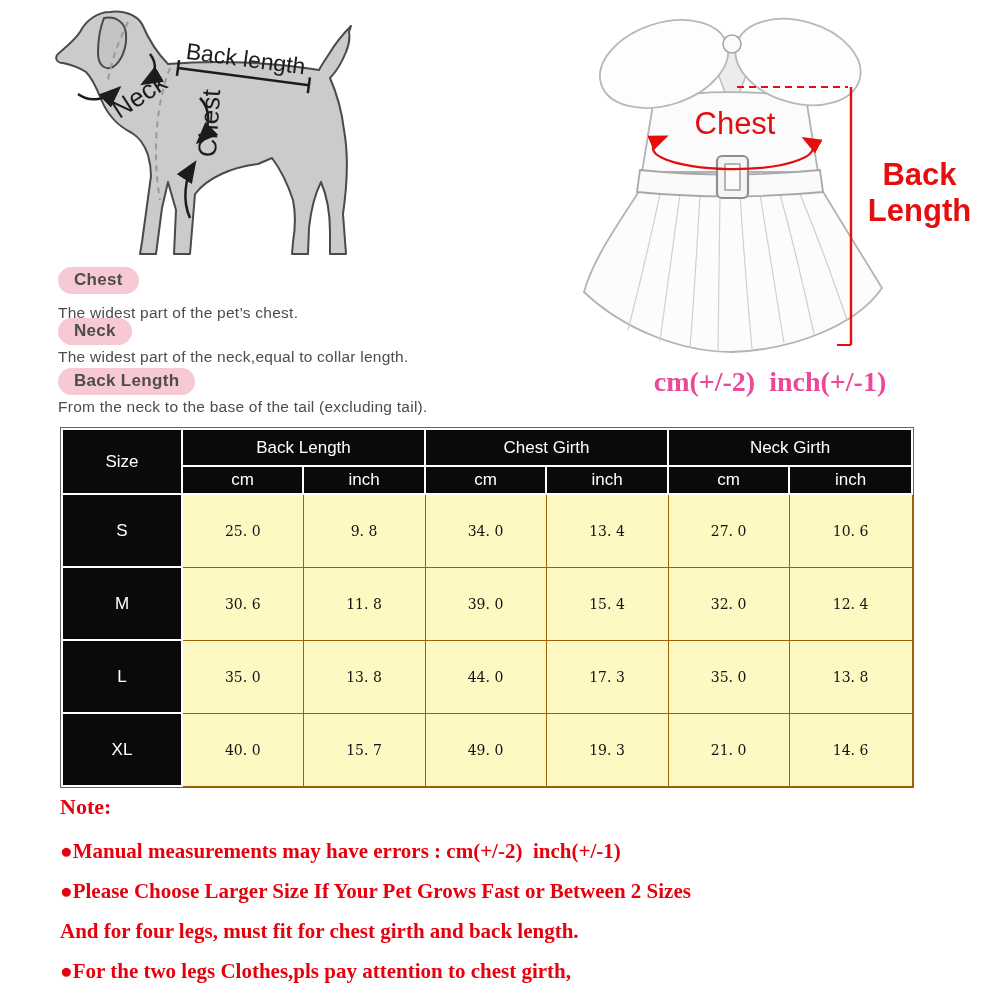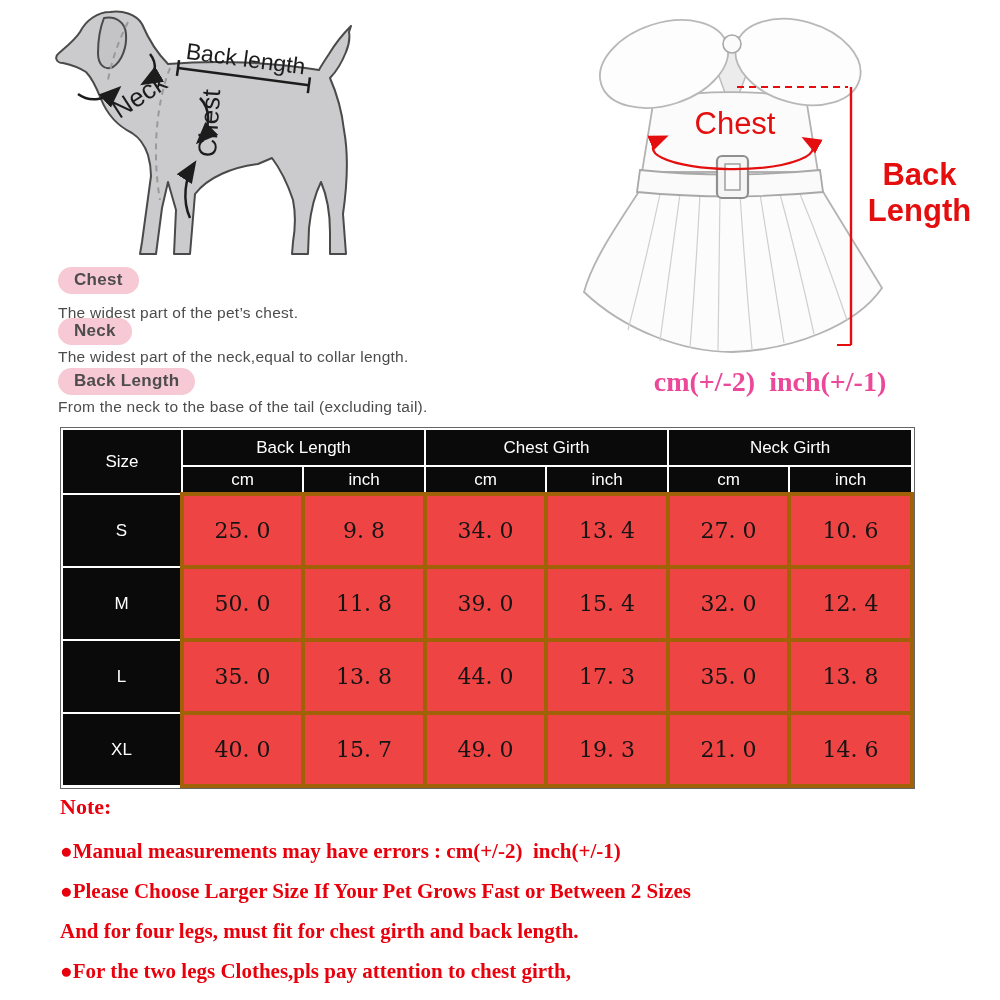--- a/index.html
+++ b/index.html
@@ -18,21 +18,21 @@
         text-align:center;font-family:"Liberation Sans",sans-serif;}
   .tolerance{color:#ec4899;font-weight:bold;font-size:28px;white-space:pre;
         font-family:"Liberation Serif",serif;text-align:center;}
 
   
   .table-wrap{border:1px solid #666;}
   table.size-table{border-collapse:collapse;table-layout:fixed;width:850px;}
   .size-table th,.size-table td{text-align:center;vertical-align:middle;padding:0;overflow:hidden;}
   .size-table .black{background:#0a0a0a;color:#ffffff;font-weight:normal;font-size:17px;
         border:2px solid #ffffff;font-family:"Liberation Sans",sans-serif;}
-  .size-table td.val{border:4px solid #a16207;background:#ef4444;color:#141414;font-size:22px;
+  .size-table td.val{border:1px solid #a16207;background:#fef9c3;color:#141414;font-size:14px;
         font-family:"DejaVu Serif","Liberation Serif",serif;}
   .size-table tr.group-row{height:37px;}
   .size-table tr.unit-row{height:28px;}
   .size-table tbody tr{height:73px;}
 
   
   .notes{font-family:"Liberation Serif",serif;font-weight:bold;color:#e8000d;}
   .note-line{margin:0 0 16px 0;font-size:21px;line-height:24px;white-space:pre;}
   .note-title{font-size:22px;margin-bottom:20px;}
 
@@ -176,21 +176,21 @@
           <th class="black">S</th>
           <td class="val">25. 0</td>
           <td class="val">9. 8</td>
           <td class="val">34. 0</td>
           <td class="val">13. 4</td>
           <td class="val">27. 0</td>
           <td class="val">10. 6</td>
         </tr>
         <tr>
           <th class="black">M</th>
-          <td class="val">50. 0</td>
+          <td class="val">30. 6</td>
           <td class="val">11. 8</td>
           <td class="val">39. 0</td>
           <td class="val">15. 4</td>
           <td class="val">32. 0</td>
           <td class="val">12. 4</td>
         </tr>
         <tr>
           <th class="black">L</th>
           <td class="val">35. 0</td>
           <td class="val">13. 8</td>

